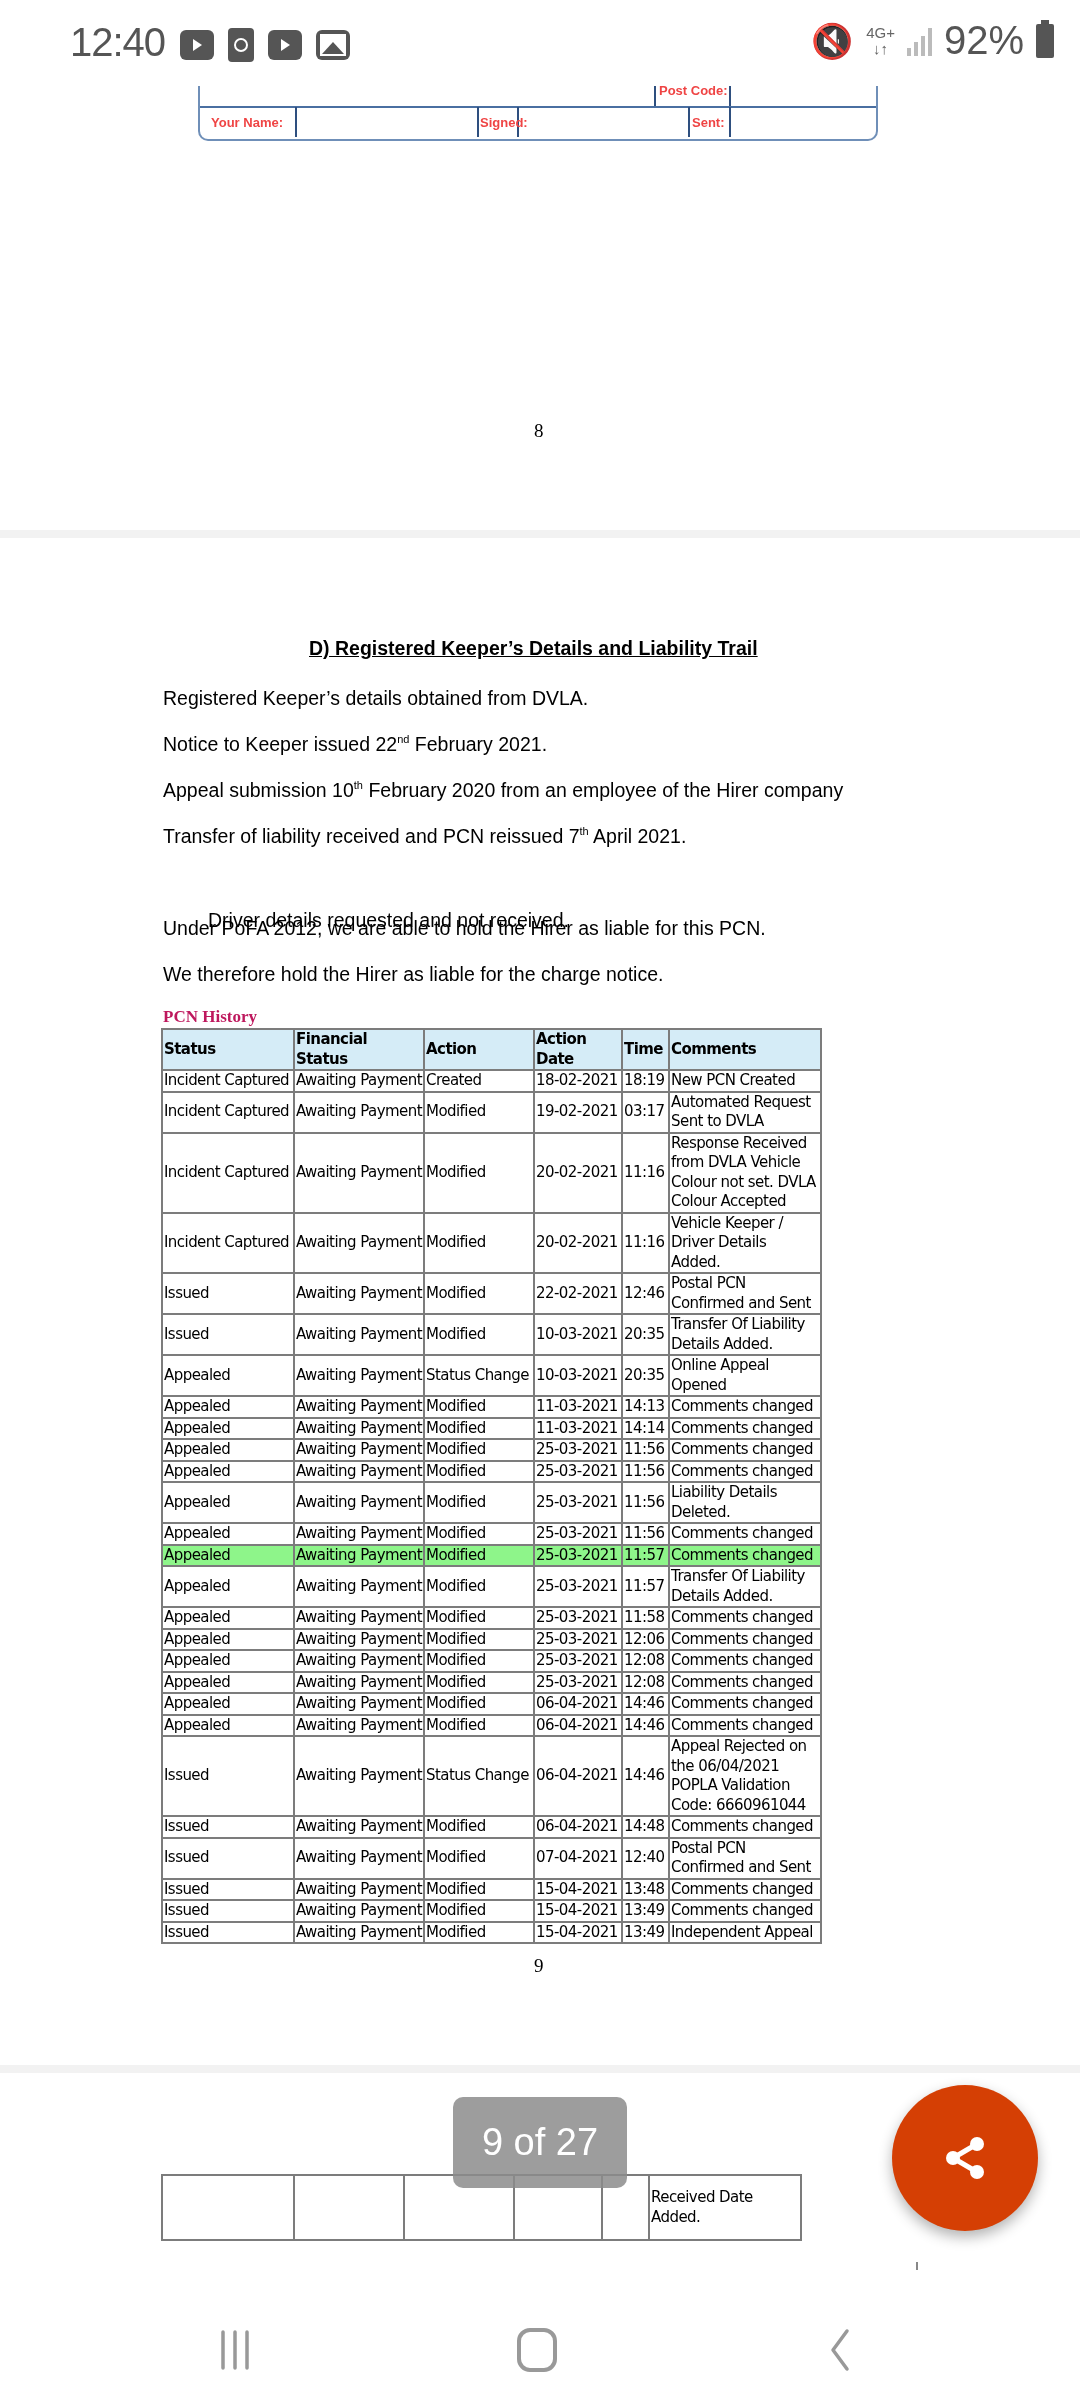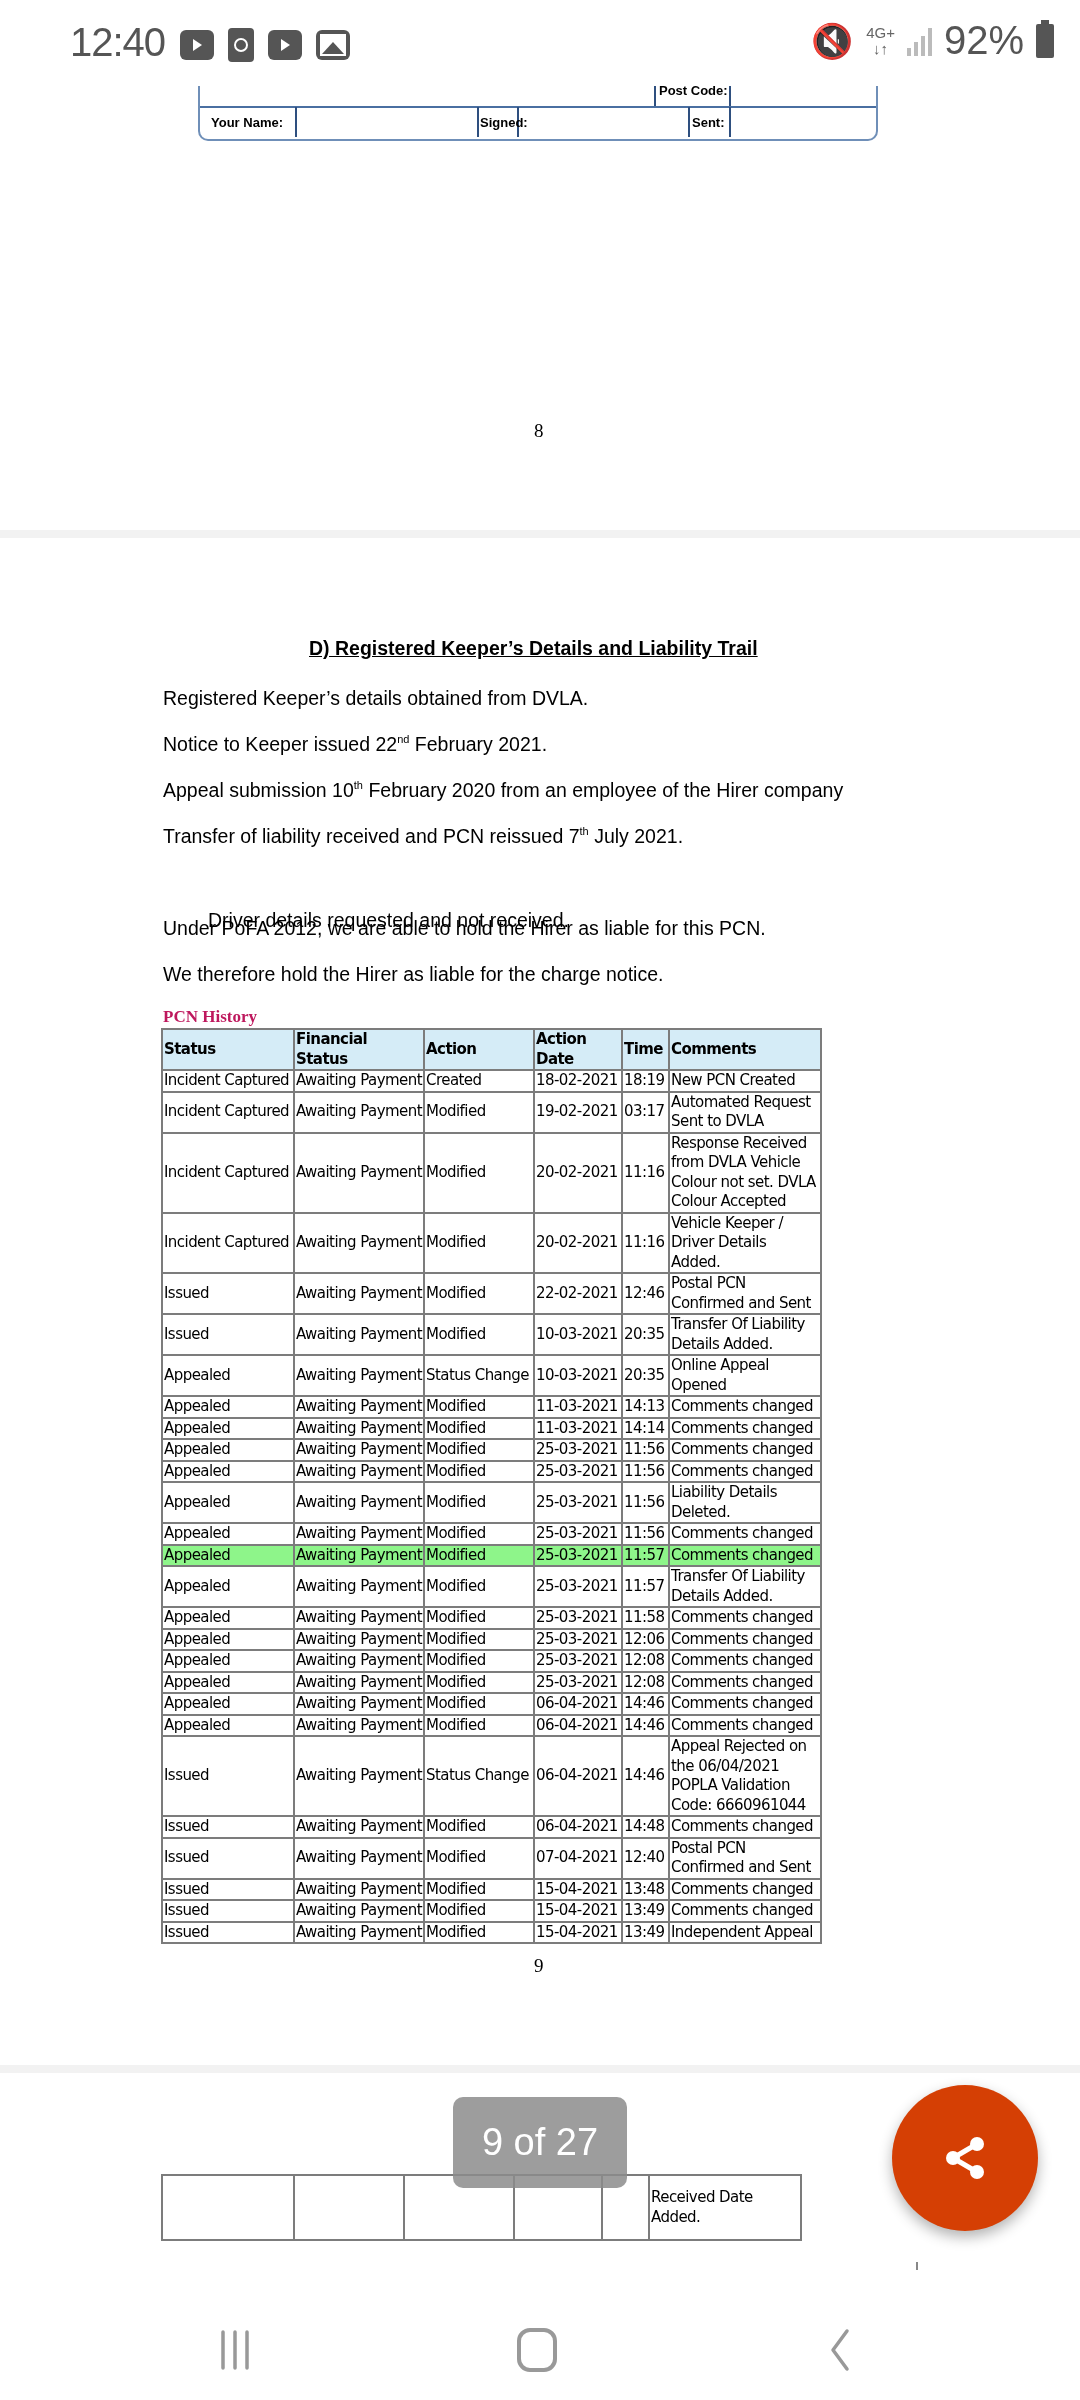--- a/index.html
+++ b/index.html
@@ -23,21 +23,21 @@
   .sb-signal { display: flex; align-items: flex-end; gap: 3px; height: 30px; }
   .sb-signal span { width: 4px; background: #bbb; }
   .sb-batt-pct { font-family: "Liberation Sans", sans-serif; font-size: 40px; color: #555; }
   .sb-batt { width: 18px; height: 34px; background: #555; border-radius: 2px; position: relative; }
   .sb-batt::before { content: ""; position: absolute; left: 5px; top: -4px; width: 8px; height: 4px; background: #555; }
 
   
   .gutter { position: absolute; left: 0; width: 1080px; height: 8px; background: #f2f2f2; }
 
   
-  .form-frag { position: absolute; left: 198px; top: 60px; width: 680px; height: 81px; border: 2px solid #6f8fb8; border-top: none; border-radius: 0 0 10px 10px; font-family: "Liberation Sans", sans-serif; font-size: 13px; font-weight: bold; color: #000000; }
+  .form-frag { position: absolute; left: 198px; top: 60px; width: 680px; height: 81px; border: 2px solid #6f8fb8; border-top: none; border-radius: 0 0 10px 10px; font-family: "Liberation Sans", sans-serif; font-size: 13px; font-weight: bold; color: #ef4444; }
   .ff-line { position: absolute; left: 0; right: 0; height: 2px; background: #4a6fa1; }
   .ff-v { position: absolute; width: 2px; background: #2e4f7f; }
   .ff-label { position: absolute; }
 
   .page-num { position: absolute; font-family: "Liberation Serif", serif; font-size: 19px; color: #000; }
 
   
   .sec-title { position: absolute; left: 309px; top: 637px; font-family: "Liberation Sans", sans-serif; font-weight: bold; font-size: 19.5px; text-decoration: underline; }
   .para { position: absolute; left: 163px; font-family: "Liberation Sans", sans-serif; font-size: 19.5px; white-space: nowrap; }
   .para sup { font-size: 11px; vertical-align: 8px; line-height: 0; }
@@ -116,21 +116,21 @@
 <span class="page-num" style="left:534px; top:420px;">8</span>
 
 <div class="gutter" style="top:530px;"></div>
 
 <div class="sec-title">D) Registered Keeper’s Details and Liability Trail</div>
 
 <div id="paras">
     <div class="para" style="top: 687px;"><span>Registered Keeper’s details obtained from DVLA.</span></div>
     <div class="para" style="top: 733px;"><span>Notice to Keeper issued 22</span><sup>nd</sup><span> February 2021.</span></div>
     <div class="para" style="top: 779px;"><span>Appeal submission 10</span><sup>th</sup><span> February 2020 from an employee of the Hirer company</span></div>
-    <div class="para" style="top: 825px;"><span>Transfer of liability received and PCN reissued 7</span><sup>th</sup><span> July 2021.</span></div>
+    <div class="para" style="top: 825px;"><span>Transfer of liability received and PCN reissued 7</span><sup>th</sup><span> April 2021.</span></div>
     <div class="para" style="top: 909px; margin-left: 45px;"><span>Driver details requested and not received.</span></div>
     <div class="para" style="top: 917px;"><span>Under PoFA 2012, we are able to hold the Hirer as liable for this PCN.</span></div>
     <div class="para" style="top: 963px;"><span>We therefore hold the Hirer as liable for the charge notice.</span></div>
   </div>
 
 <div class="pcn-title">PCN History</div>
 
 <table class="pcn">
   <thead>
     <tr>

